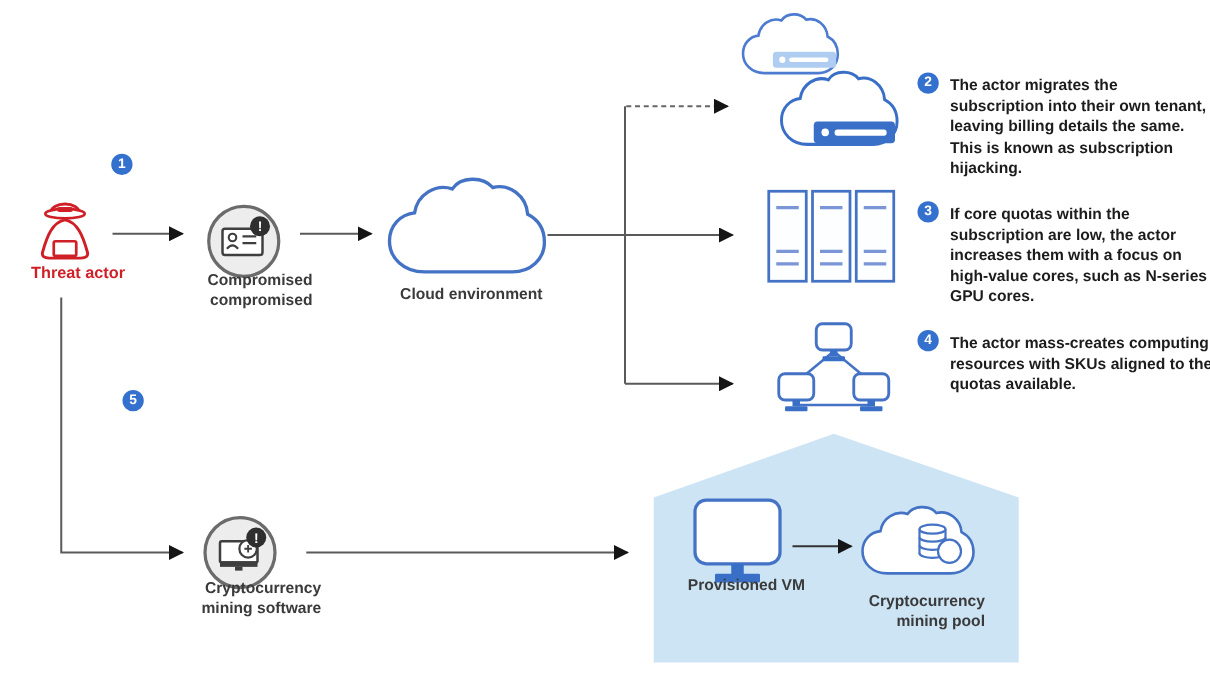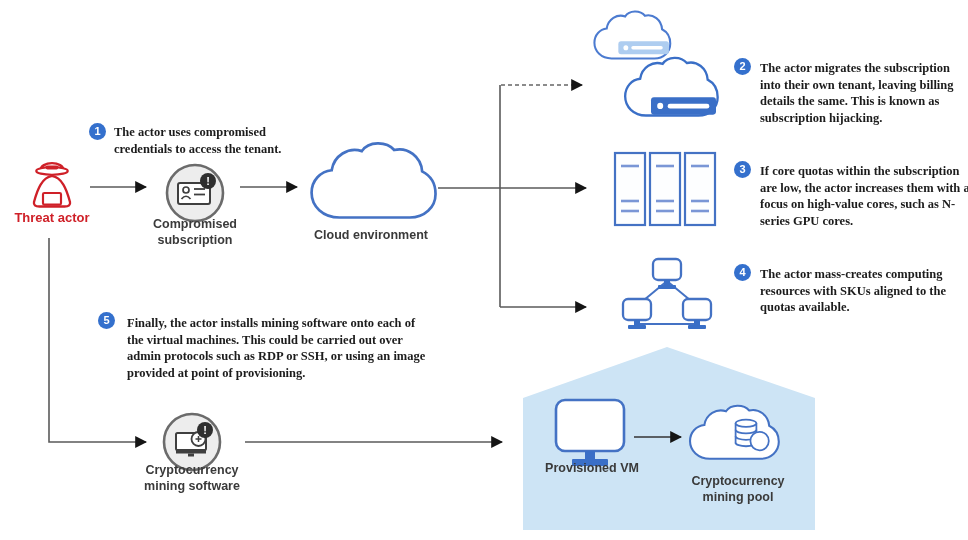--- a/index.html
+++ b/index.html
@@ -4,29 +4,28 @@
 <style>
   html,body{margin:0;padding:0;background:#fff;}
   .canvas{
     position:relative;width:968px;height:540px;background:#ffffff;overflow:hidden;
     font-family:"Liberation Sans",sans-serif;
   }
   .abs{position:absolute;}
   .step-text{
     font-size:12.5px;font-weight:700;color:#1c1c1c;line-height:1.32;
     letter-spacing:0;
-    font-family:Liberation Serif, serif;
   }
   .badge{
     width:17px;height:17px;border-radius:50%;background:#3470cd;color:#fff;
     font-size:11px;font-weight:700;display:flex;align-items:center;justify-content:center;
     line-height:1;
   }
   .node-label{
-    font-size:12.5px;font-weight:700;color:#3a3a3a;text-align:center;
+    font-size:12.5px;font-weight:700;color:#3a3a3a;text-align:right;
     white-space:pre-line;line-height:1.25;
   }
   .node-label.red{color:#cf2028;font-size:13px;}
   svg{display:block;}
 </style>
 </head>
 <body>
 
 <div class="canvas">
 
@@ -63,21 +62,21 @@
     <circle cx="33" cy="33" r="28" fill="#ededed" stroke="#6b6b6b" stroke-width="2.6"></circle>
     <rect x="16" y="23" width="32" height="21" rx="2" fill="#fff" stroke="#3f3f3f" stroke-width="2"></rect>
     <circle cx="24" cy="30" r="3" fill="none" stroke="#3f3f3f" stroke-width="1.7"></circle>
     <path d="M19.5,39 Q24,33.5 28.5,39" fill="none" stroke="#3f3f3f" stroke-width="1.7"></path>
     <line x1="32" y1="29" x2="43" y2="29" stroke="#3f3f3f" stroke-width="1.8"></line>
     <line x1="32" y1="34.5" x2="43" y2="34.5" stroke="#3f3f3f" stroke-width="1.8"></line>
     <circle cx="46" cy="21" r="8" fill="#2f2f2f"></circle>
     <text x="46" y="25" text-anchor="middle" font-size="11" font-weight="bold" fill="#fff" font-family="Liberation Sans,sans-serif">!</text>
   </svg>
   <div class="abs node-label" style="left:140px;top:217px;width:110px">Compromised
-subscription</div>
+compromised</div>
 
   <svg class="abs" style="left:306px;top:141px" width="134" height="90" viewBox="0 0 120 80" preserveAspectRatio="none">
     <path d="M30,68 C15,68 5,58 5,46 C5,35 13,27 23,26 C25,13 38,5 50,9 C56,0 72,0 79,8 C91,5 103,14 104,27 C112,31 116,38 116,47 C116,59 106,68 93,68 Z" fill="#fff" stroke="#4472c4" stroke-width="2.4"></path>
   </svg>
   <div class="abs node-label" style="left:308px;top:228px;width:126px">Cloud environment</div>
 
   <svg class="abs" style="left:591px;top:10px" width="82" height="57" viewBox="0 0 120 80" preserveAspectRatio="none">
     <path d="M30,68 C15,68 5,58 5,46 C5,35 13,27 23,26 C25,13 38,5 50,9 C56,0 72,0 79,8 C91,5 103,14 104,27 C112,31 116,38 116,47 C116,59 106,68 93,68 Z" fill="#fff" stroke="#4c7bd0" stroke-width="3"></path>
     <rect x="40" y="44" width="74" height="18" rx="4" fill="#aecdf0"></rect>
     <circle cx="51" cy="53" r="3.6" fill="#fff"></circle>
@@ -154,27 +153,25 @@
     <rect x="62" y="24" width="26" height="25" fill="#fff"></rect>
     <path d="M62,24 V49 M88,24 V43" stroke="#4472c4" stroke-width="2.2" fill="none"></path>
     <ellipse cx="75" cy="24" rx="13" ry="4.5" fill="#fff" stroke="#4472c4" stroke-width="2.2"></ellipse>
     <path d="M62,32 a13,4.5 0 0 0 26,0 M62,40 a13,4.5 0 0 0 26,0 M62,48 a13,4.5 0 0 0 26,0" fill="none" stroke="#4472c4" stroke-width="2.2"></path>
     <circle cx="92" cy="46" r="11.5" fill="#fff" stroke="#4472c4" stroke-width="2.2"></circle>
   </svg>
   <div class="abs node-label" style="left:688px;top:474px;width:100px">Cryptocurrency
 mining pool</div>
 
   <div class="abs badge" style="left:89px;top:123px">1</div>
-  <div class="abs step-text" style="left:114px;top:124px;width:190px">The actor uses compromised credentials to access the tenant.</div>
 
   <div class="abs badge" style="left:734px;top:58px">2</div>
   <div class="abs step-text" style="left:760px;top:60px;width:206px">The actor migrates the subscription into their own tenant, leaving billing details the same. This is known as subscription hijacking.</div>
 
   <div class="abs badge" style="left:734px;top:161px">3</div>
   <div class="abs step-text" style="left:760px;top:163px;width:212px">If core quotas within the subscription are low, the actor increases them with a focus on high-value cores, such as N-series GPU cores.</div>
 
   <div class="abs badge" style="left:734px;top:264px">4</div>
   <div class="abs step-text" style="left:760px;top:266px;width:216px">The actor mass-creates computing resources with SKUs aligned to the quotas available.</div>
 
   <div class="abs badge" style="left:98px;top:312px">5</div>
-  <div class="abs step-text" style="left:127px;top:315px;width:302px">Finally, the actor installs mining software onto each of the virtual machines. This could be carried out over admin protocols such as RDP or SSH, or using an image provided at point of provisioning.</div>
 
 </div>
 
 </body></html>

